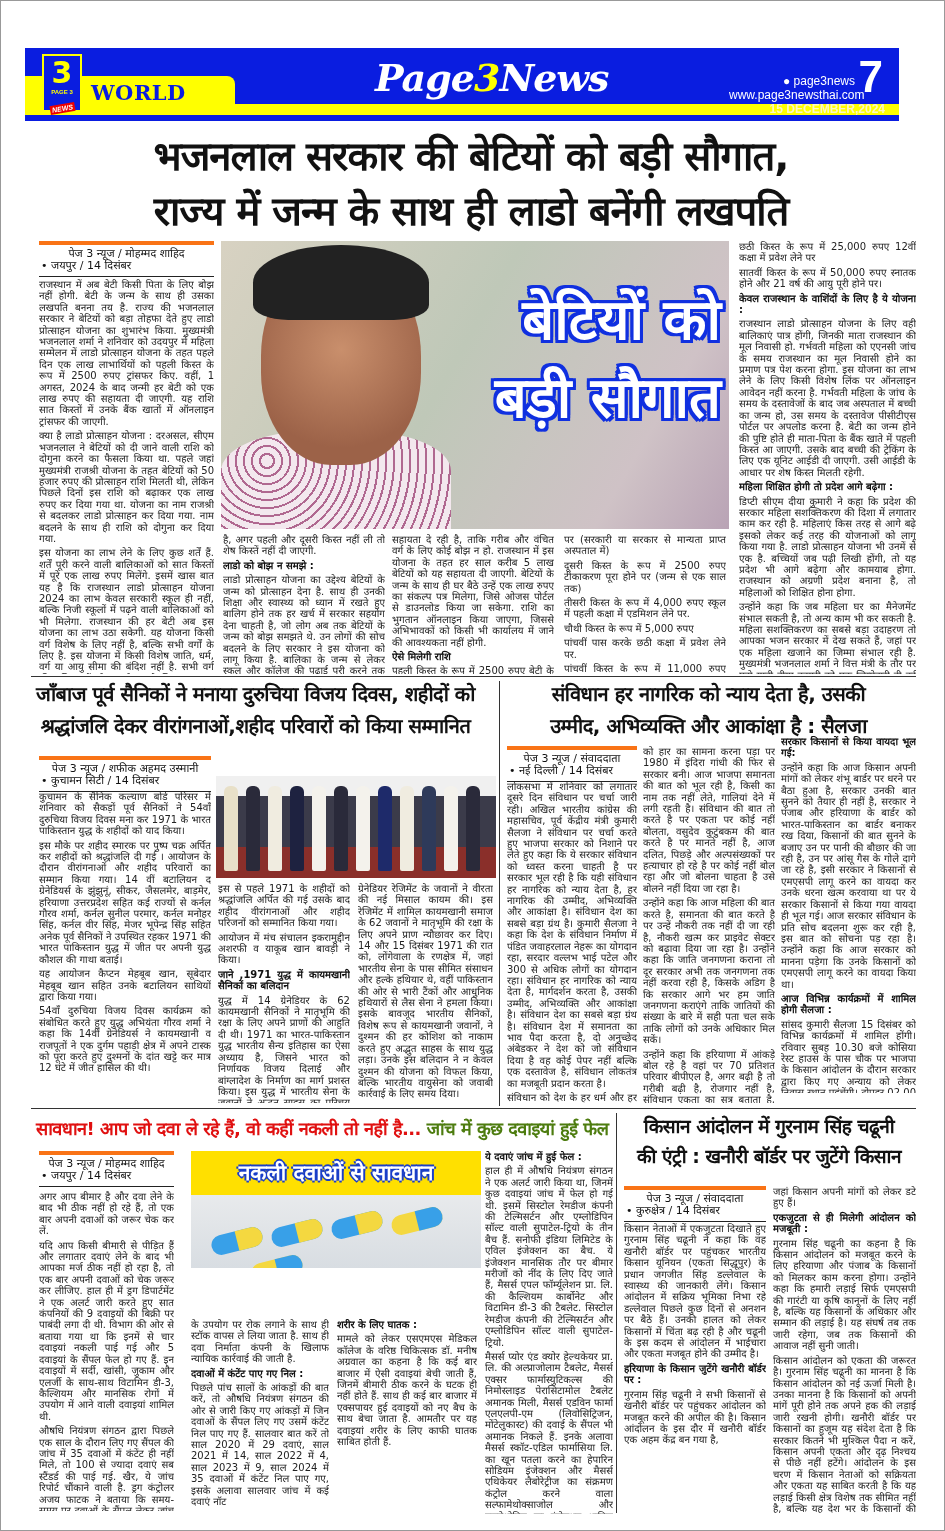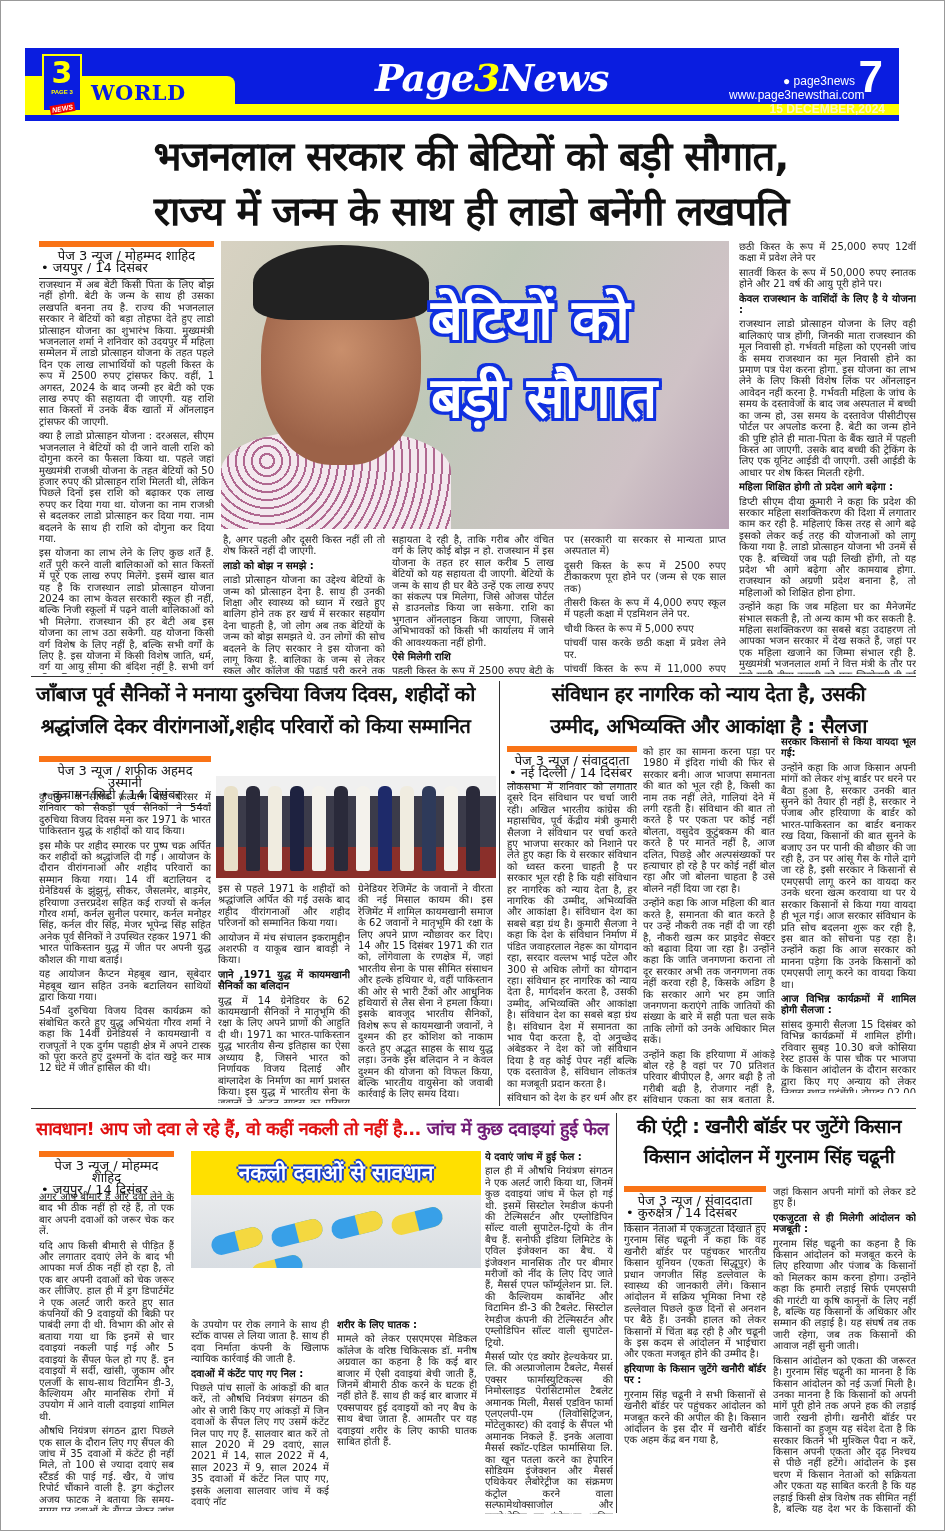--- a/index.html
+++ b/index.html
@@ -19,43 +19,43 @@
   .mast .brand .three{color:#ffff00}
   .mast .social{position:absolute;left:758px;top:26px;font:12px/14px "Liberation Sans",sans-serif;color:#fff}
   .mast .url{position:absolute;left:704px;top:40px;font:12px/14px "Liberation Sans",sans-serif;color:#fff}
   .mast .pageno{position:absolute;right:16px;top:4px;font:bold 44px/50px "Liberation Sans",sans-serif;color:#fff}
   .mast .date{position:absolute;right:14px;top:55px;font:bold 12px/13px "Liberation Sans",sans-serif;color:#fef9c3}
 
   .headline{position:absolute;left:30px;width:880px;text-align:center;font:bold 40px/50px "DejaVu Sans",sans-serif;color:#111;letter-spacing:-1px}
   .h-main1{top:130px}
   .h-main2{top:185px}
 
-  .byline{position:absolute;border-top:6px solid #f97316;border-bottom:1px solid #222;padding:3px 2px 4px;font-size:13px;line-height:12px}
+  .byline{position:absolute;border-top:4px solid #f97316;border-bottom:1px solid #222;padding:3px 2px 4px;font-size:11px;line-height:12px}
   .byline .who{display:block;text-align:center}
   .byline .place{display:block}
   .col{position:absolute;font-size:10px;line-height:11.4px;text-align:justify;color:#222;overflow:hidden}
   .col p{margin-bottom:3px}
   .col .sub{font-weight:bold;color:#111}
 
   .photo{position:absolute;overflow:hidden}
   .hero{left:220px;top:240px;width:508px;height:288px;background:linear-gradient(120deg,#d8d2c2,#bfc8b8 45%,#cfc2c6 80%,#b9a3b5)}
   .hero .face{position:absolute;left:40px;top:14px;width:160px;height:210px;border-radius:48% 48% 44% 44%;background:radial-gradient(circle at 50% 45%,#c98f6c,#9c6248 70%)}
   .hero .hair{position:absolute;left:32px;top:4px;width:176px;height:75px;border-radius:50% 50% 20% 20%;background:#222}
   .hero .shawl{position:absolute;left:0;top:190px;width:230px;height:100px;border-radius:40% 40% 0 0;background:repeating-radial-gradient(circle at 20% 30%,#f3e8ee 0 6px,#b06890 6px 8px)}
-  .hero .stamp{position:absolute;left:210px;top:40px;width:290px;text-align:left;font:bold 56px/78px "DejaVu Sans",sans-serif;color:#fff;-webkit-text-stroke:0;text-shadow:0 0 0 #1030e0,3px 0 #1030e0,-3px 0 #1030e0,0 3px #1030e0,0 -3px #1030e0,3px 3px #1030e0,-3px -3px #1030e0,3px -3px #1030e0,-3px 3px #1030e0}
+  .hero .stamp{position:absolute;left:210px;top:40px;width:290px;text-align:right;font:bold 56px/78px "DejaVu Sans",sans-serif;color:#fff;-webkit-text-stroke:0;text-shadow:0 0 0 #1030e0,3px 0 #1030e0,-3px 0 #1030e0,0 3px #1030e0,0 -3px #1030e0,3px 3px #1030e0,-3px -3px #1030e0,3px -3px #1030e0,-3px 3px #1030e0}
   .hero .stamp span{display:block}
 
   .sec-title{position:absolute;text-align:center;font:bold 20px/30px "DejaVu Sans",sans-serif;color:#111;letter-spacing:-.5px}
   .veterans{left:215px;top:775px;width:280px;height:102px;background:linear-gradient(180deg,#f0f0f0 0 20%,#3b3b4a 20% 70%,#8a2f2a 70%)}
   .veterans .person{position:absolute;top:10px;width:14px;height:85px;border-radius:6px 6px 2px 2px}
   .sep{position:absolute;background:#333}
 
   .red-head{position:absolute;left:35px;top:1115px;width:575px;font:bold 18px/26px "DejaVu Sans",sans-serif;letter-spacing:-.5px}
   .red-head .red{color:#e01010}
-  .red-head .blk{color:#701a75}
+  .red-head .blk{color:#4d7c0f}
   .kisan-head{position:absolute;left:618px;top:1110px;width:300px;text-align:center;font:bold 19px/30px "DejaVu Sans",sans-serif;letter-spacing:-.5px}
   .meds{left:278px;top:1150px;width:208px;height:164px;background:linear-gradient(180deg,#f2f2f2,#d8dde2)}
   .meds .banner{position:absolute;left:0;top:0;width:208px;height:44px;background:#ffe000;text-align:center;font:bold 21px/44px "DejaVu Sans",sans-serif;color:#fff;text-shadow:2px 0 #1a3ec8,-2px 0 #1a3ec8,0 2px #1a3ec8,0 -2px #1a3ec8}
   .meds .cap{position:absolute;width:52px;height:20px;border-radius:10px;transform:rotate(-14deg)}
   .meds .cap i{position:absolute;top:0;width:26px;height:20px}
 </style>
 </head>
 <body>
 
 <div class="page">
@@ -241,22 +241,22 @@
   </div>
   <div class="col" style="left:484px;top:1150px;width:128px;height:363px">
     <p class="sub">ये दवाएं जांच में हुई फेल :</p>
     <p>हाल ही में औषधि नियंत्रण संगठन ने एक अलर्ट जारी किया था, जिनमें कुछ दवाइयां जांच में फेल हो गई थी. इसमें सिस्टोल रेमडीज कंपनी की टेल्मिसर्टन और एम्लोडिपिन सॉल्ट वाली सुपाटेल-ट्रियो के तीन बैच हैं. सनोफी इंडिया लिमिटेड के एविल इंजेक्शन का बैच. ये इंजेक्शन मानसिक तौर पर बीमार मरीजों को नींद के लिए दिए जाते हैं, मैसर्स एपल फॉर्म्यूलेशन प्रा. लि. की कैल्शियम कार्बोनेट और विटामिन डी-3 की टैबलेट. सिस्टोल रेमडीज कंपनी की टेल्मिसर्टन और एम्लोडिपिन सॉल्ट वाली सुपाटेल-ट्रियो.</p>
     <p>मैसर्स प्योर एंड क्योर हेल्थकेयर प्रा. लि. की अल्प्राजोलाम टैबलेट, मैसर्स एक्सर फार्मास्युटिकल्स की निमोस्लाइड पेरासिटामोल टैबलेट अमानक मिली, मैसर्स एडविन फार्मा एलएलपी-एम (लिवोसिट्रिजन, मोंटेलुकास्ट) की दवाई के सैंपल भी अमानक निकले हैं. इनके अलावा मैसर्स स्कॉट-एडिल फार्मासिया लि. का खून पतला करने का हेपारिन सोडियम इंजेक्शन और मैसर्स एथिकेयर लैबोरेट्रीज का संक्रमण कंट्रोल करने वाला सल्फामेथोक्साजोल और ट्राइमेथोप्रिम का इंजेक्शन शामिल है.</p>
   </div>
 
   <div class="sep" style="left:615px;top:1112px;width:1px;height:400px"></div>
 
   <div class="kisan-head">
+    <div>किसान आंदोलन में गुरनाम सिंह चढूनी</div>
     <div>की एंट्री : खनौरी बॉर्डर पर जुटेंगे किसान</div>
-    <div>किसान आंदोलन में गुरनाम सिंह चढूनी</div>
   </div>
 
   <div class="byline" style="left:623px;top:1185px;width:142px">
     <span class="who">पेज 3 न्यूज / संवाददाता</span>
     <span class="place">• कुरुक्षेत्र / 14 दिसंबर</span>
   </div>
   <div class="col" style="left:623px;top:1222px;width:142px;height:290px">
     <p>किसान नेताओं में एकजुटता दिखाते हुए गुरनाम सिंह चढूनी ने कहा कि वह खनौरी बॉर्डर पर पहुंचकर भारतीय किसान यूनियन (एकता सिद्धूपुर) के प्रधान जगजीत सिंह डल्लेवाल के स्वास्थ्य की जानकारी लेंगे। किसान आंदोलन में सक्रिय भूमिका निभा रहे डल्लेवाल पिछले कुछ दिनों से अनशन पर बैठे हैं। उनकी हालत को लेकर किसानों में चिंता बढ़ रही है और चढूनी के इस कदम से आंदोलन में भाईचारा और एकता मजबूत होने की उम्मीद है।</p>
     <p class="sub">हरियाणा के किसान जुटेंगे खनौरी बॉर्डर पर :</p>
     <p>गुरनाम सिंह चढूनी ने सभी किसानों से खनौरी बॉर्डर पर पहुंचकर आंदोलन को मजबूत करने की अपील की है। किसान आंदोलन के इस दौर में खनौरी बॉर्डर एक अहम केंद्र बन गया है,</p>

